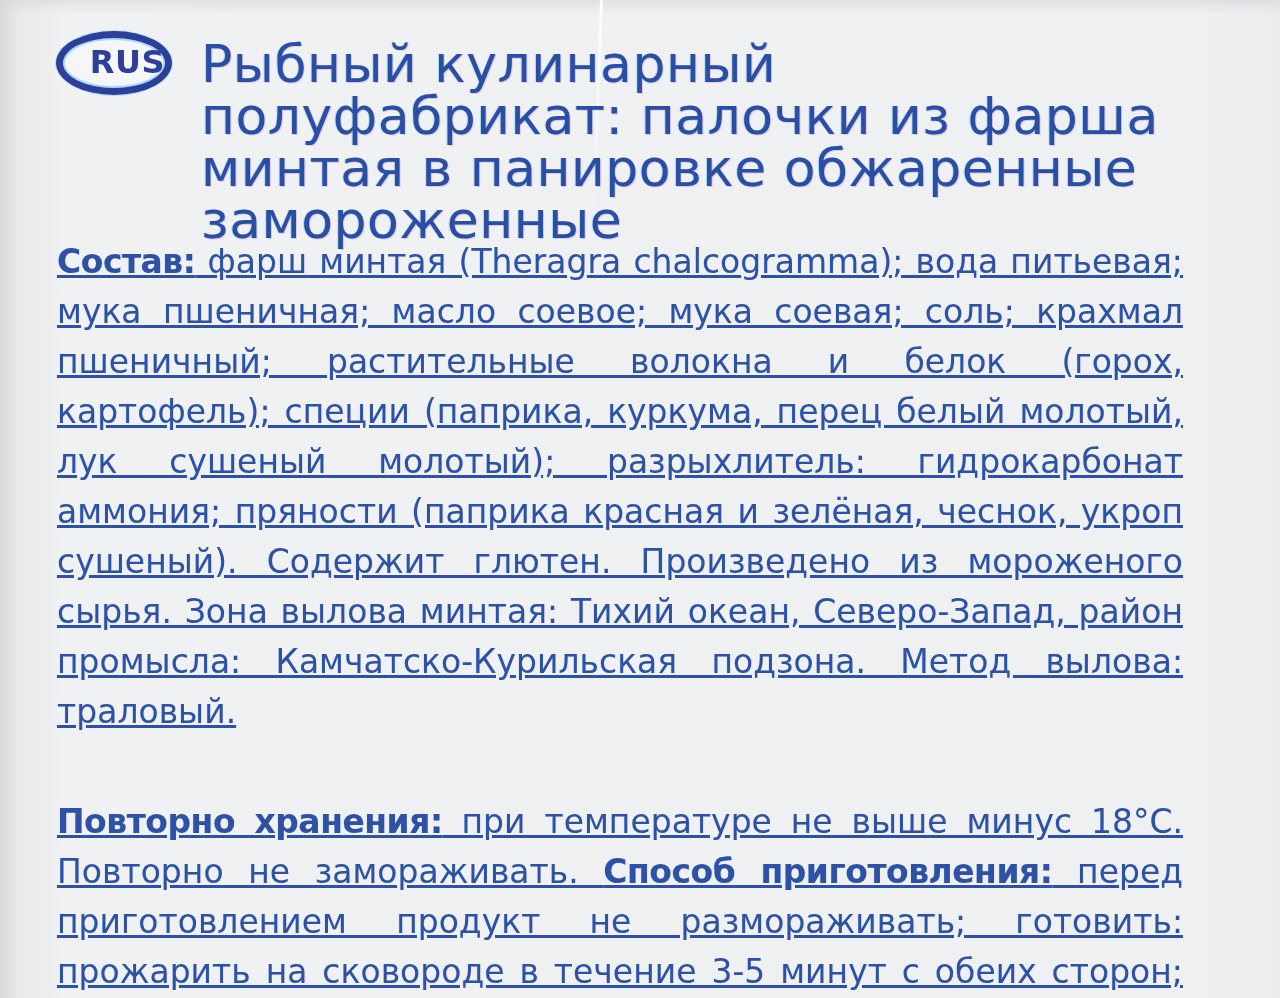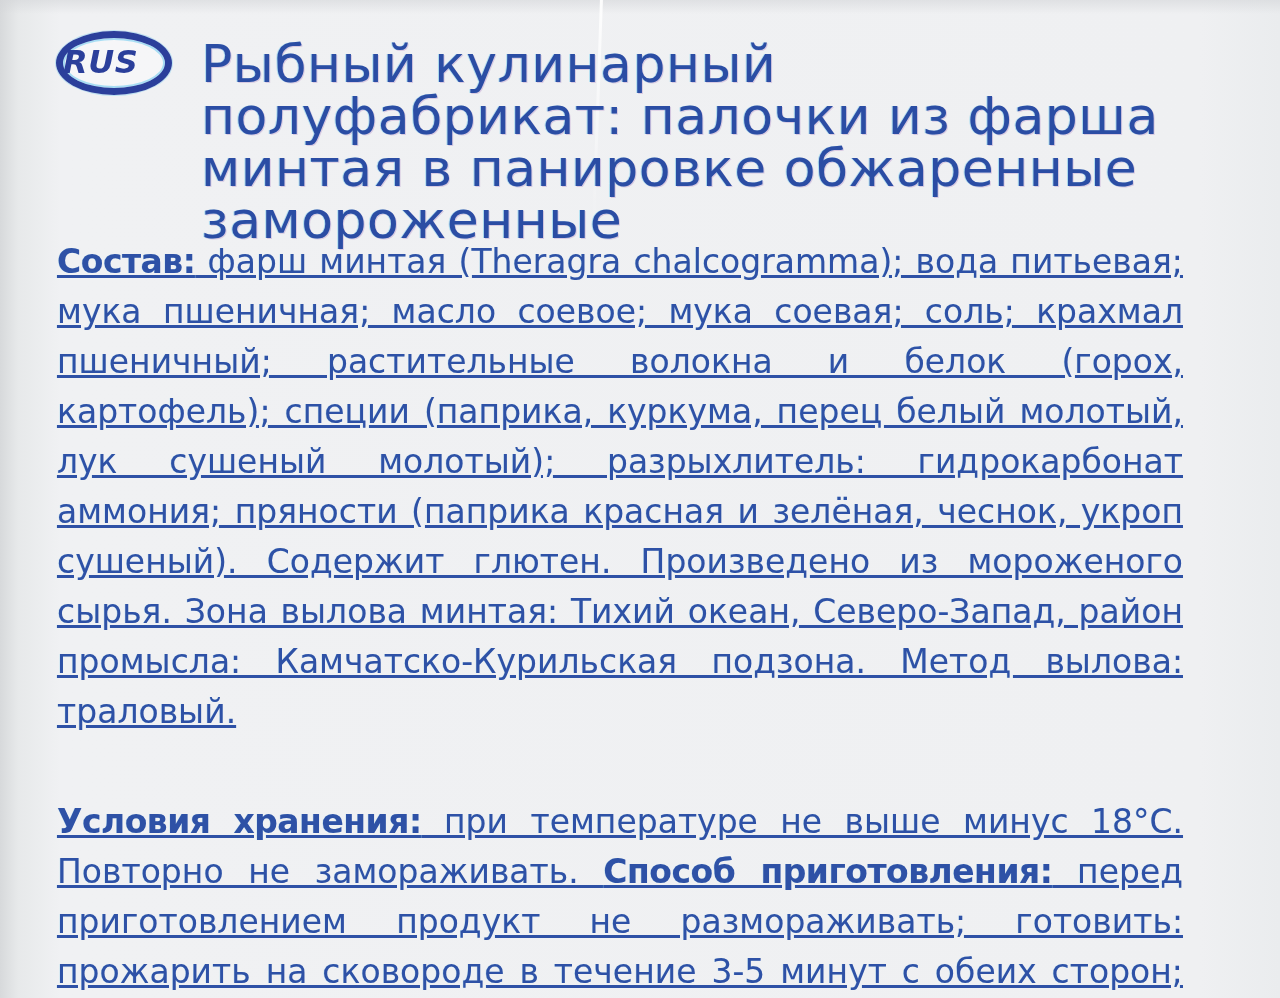--- a/index.html
+++ b/index.html
@@ -16,25 +16,24 @@
   .badge {
     position: absolute;
     left: 56px;
     top: 31px;
     width: 102px;
     height: 50px;
     border: 7px solid #2b3f9b;
     border-radius: 50%;
     display: flex;
     align-items: center;
-    justify-content: flex-start;
+    justify-content: flex-end;
     color: #2b3f9b;
     box-shadow: inset 0 0 0 2px rgba(70,190,240,0.45), 0 0 0 1px rgba(70,190,240,0.30);
     background: rgba(255,255,255,0.4);
-    font-style: italic;
   }
   .badge-text {
     font-weight: bold;
     font-size: 32px;
     letter-spacing: 0.5px;
     transform: translateY(-1px);
   }
   .title {
     position: absolute;
     left: 185px;
@@ -85,17 +84,17 @@
 
   <h1 class="title">Рыбный кулинарный
 полуфабрикат: палочки из фарша
 минтая в панировке обжаренные
 замороженные</h1>
 
   <div class="content">
 
     <p class="para"><b>Состав:</b><span> фарш минтая (Theragra chalcogramma); вода питьевая; мука пшеничная; масло соевое; мука соевая; соль; крахмал пшеничный; растительные волокна и белок (горох, картофель); специи (паприка, куркума, перец белый молотый, лук сушеный молотый); разрыхлитель: гидрокарбонат аммония; пряности (паприка красная и зелёная, чеснок, укроп сушеный). Содержит глютен. Произведено из мороженого сырья. Зона вылова минтая: Тихий океан, Северо-Запад, район промысла: Камчатско-Курильская подзона. Метод вылова: траловый.</span></p>
 
-    <p class="para para-storage"><b>Условия хранения:</b><span> при температуре не выше минус 18°С. Повторно не замораживать. </span><b>Способ приготовления:</b><span> перед приготовлением продукт не размораживать; готовить: прожарить на сковороде в течение 3-5 минут с обеих сторон; во фритюрнице (170°С) в течение 3 минут; в духовке (200°С) в течение 12-14 минут.</span></p>
+    <p class="para para-storage"><b>Повторно хранения:</b><span> при температуре не выше минус 18°С. Повторно не замораживать. </span><b>Способ приготовления:</b><span> перед приготовлением продукт не размораживать; готовить: прожарить на сковороде в течение 3-5 минут с обеих сторон; во фритюрнице (170°С) в течение 3 минут; в духовке (200°С) в течение 12-14 минут.</span></p>
 
   </div>
 
 </div>
 
 </body></html>

